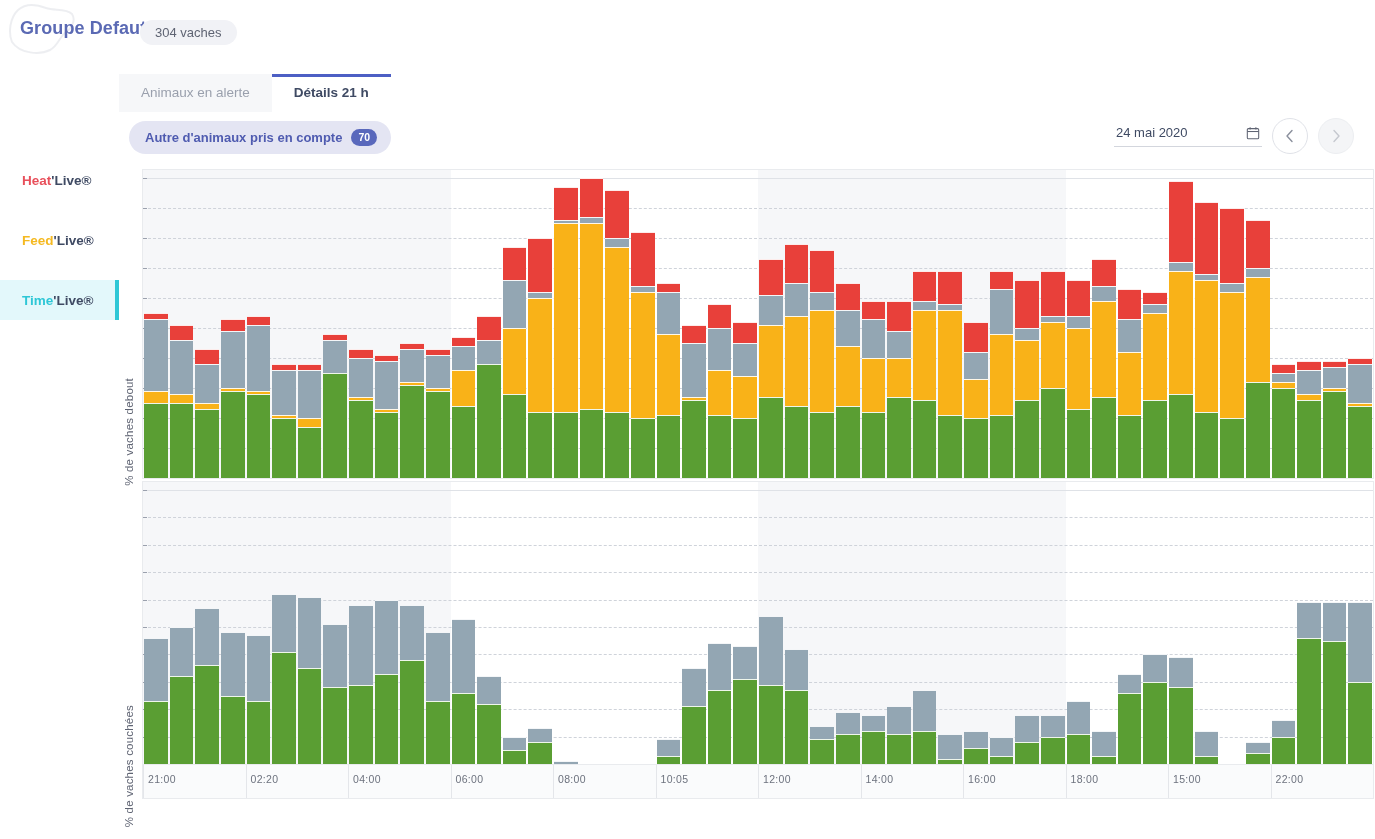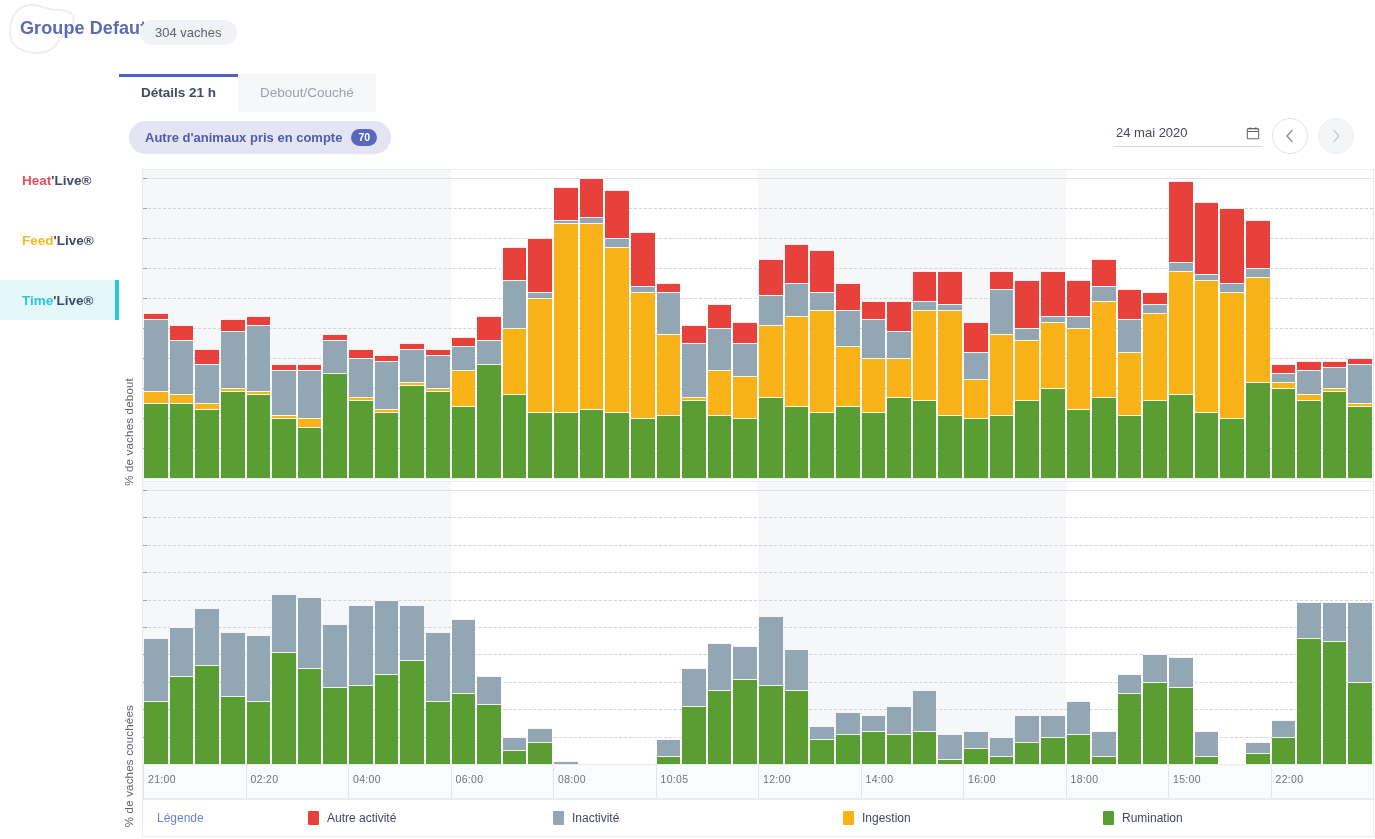--- a/index.html
+++ b/index.html
@@ -129,22 +129,22 @@
 
 <div class="header">
   <svg class="logo-watermark" viewBox="0 0 72 56">
     <path d="M6 40 C2 30 4 16 12 8 C20 1 32 3 40 6 C48 9 60 6 66 12 C70 18 66 26 60 30 C54 34 52 44 44 48 C34 53 14 52 6 40 Z" fill="none" stroke="#d8dbe2" stroke-width="2"></path>
   </svg>
   <div class="group-title">Groupe Defaut</div>
   <div class="count-pill">304 vaches</div>
 </div>
 
 <div class="tabs">
+  <div class="tab">Animaux en alerte</div>
   <div class="tab active">Détails 21 h</div>
-  <div class="tab">Debout/Couché</div>
 </div>
 
 <div class="filter-pill">
   <span>Autre d'animaux pris en compte</span>
   <span class="badge">70</span>
 </div>
 
 <div class="date-nav">
   <div class="date-field">
     <span class="date-text">24 mai 2020</span>
@@ -924,32 +924,13 @@
         <div class="xlabel" style="left: 825px;">16:00</div>
         <div class="xsep" style="left: 922.5px;"></div>
         <div class="xlabel" style="left: 927.5px;">18:00</div>
         <div class="xsep" style="left: 1025px;"></div>
         <div class="xlabel" style="left: 1030px;">15:00</div>
         <div class="xsep" style="left: 1127.5px;"></div>
         <div class="xlabel" style="left: 1132.5px;">22:00</div>
       </div>
     </div>
 
-  <div class="legend" id="legend" style="left:23px; top:639px; width:1232px; height:38px;">
-    <span class="legend-title">Légende</span>
-  <div class="legend-item" style="left: 165px;">
-        <span class="swatch" style="background: rgb(232, 64, 58);"></span>
-        <span>Autre activité</span>
-      </div>
-      <div class="legend-item" style="left: 410px;">
-        <span class="swatch" style="background: rgb(147, 166, 179);"></span>
-        <span>Inactivité</span>
-      </div>
-      <div class="legend-item" style="left: 700px;">
-        <span class="swatch" style="background: rgb(249, 178, 24);"></span>
-        <span>Ingestion</span>
-      </div>
-      <div class="legend-item" style="left: 960px;">
-        <span class="swatch" style="background: rgb(90, 158, 51);"></span>
-        <span>Rumination</span>
-      </div>
-    </div>
 </div>
 
 </body></html>

